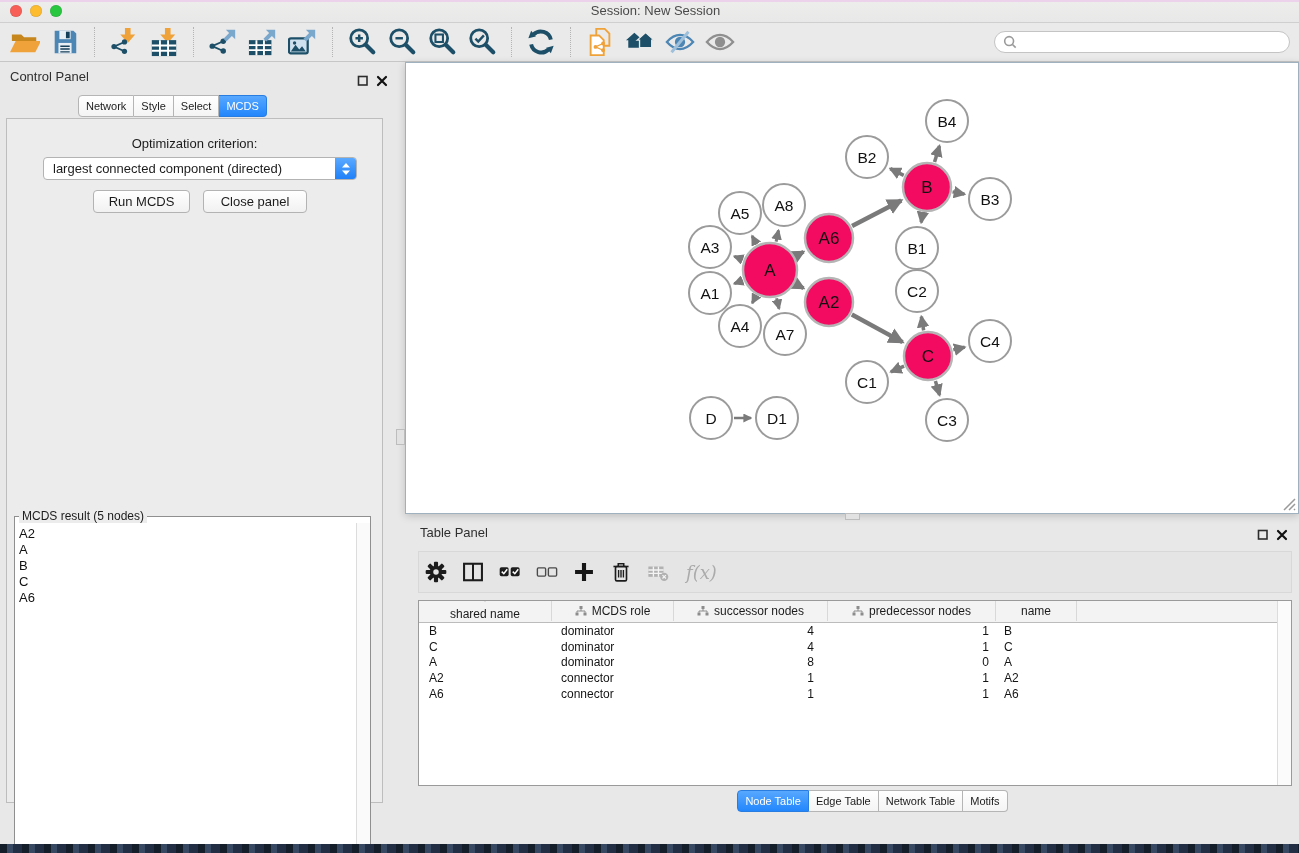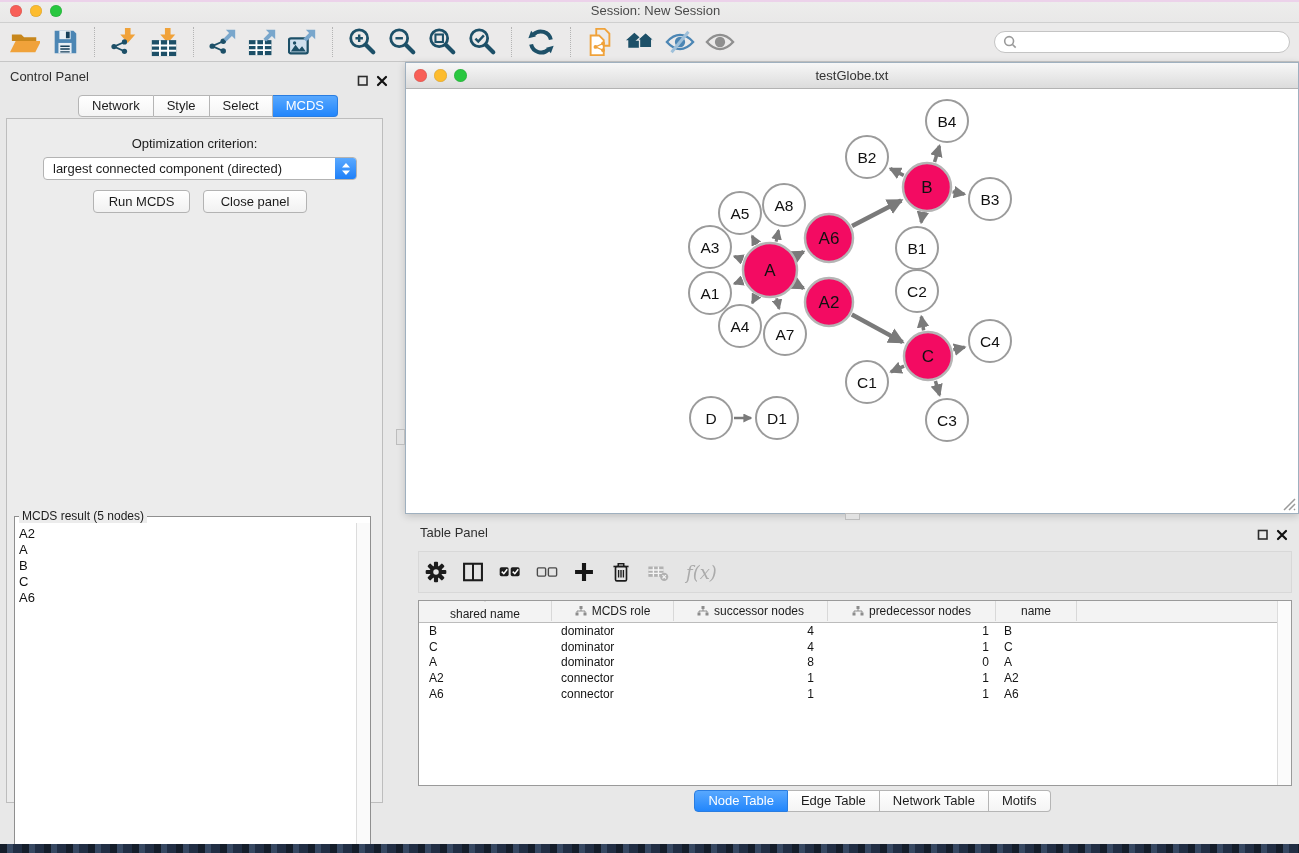--- a/index.html
+++ b/index.html
@@ -20,21 +20,21 @@
   .tsep{width:0;height:30px;border-left:1px dotted #b4b4b4;margin:0 9px;flex:0 0 auto;}
   .searchbox{position:absolute;right:9px;top:31px;width:296px;height:22px;background:#fff;
     border:1px solid #c4c4c4;border-radius:12px;display:flex;align-items:center;padding-left:7px;box-sizing:border-box;}
   .searchbox input{border:none;outline:none;flex:1;height:18px;font-size:12px;background:transparent;margin-left:4px;}
   
   .panel-title{font-size:13px;color:#2f2f2f;}
   .panel-btn{position:absolute;width:13px;height:13px;cursor:default;}
   
   .cp-head-title{position:absolute;left:10px;top:69px;}
   .cp-tabs{position:absolute;left:78px;top:95px;height:22px;display:flex;}
-  .tab{height:20px;line-height:20px;padding:0 13px;font-size:13px;color:#1c1c1c;background:linear-gradient(#ffffff,#f4f4f4);
+  .tab{height:20px;line-height:20px;padding:0 7px;font-size:11px;color:#1c1c1c;background:linear-gradient(#ffffff,#f4f4f4);
     border:1px solid #b5b5b5;border-left:none;}
   .tab:first-child{border-left:1px solid #b5b5b5;border-radius:4px 0 0 4px;}
   .tab:last-child{border-radius:0 4px 4px 0;}
   .tab.active{background:linear-gradient(#58a8fe,#2286fc);color:#fff;border-color:#2a7de0;}
   .cp-body{position:absolute;left:6px;top:118px;width:377px;height:685px;background:#ececec;border:1px solid #bdbdbd;box-sizing:border-box;}
   .opt-label{position:absolute;left:0;top:17px;width:100%;text-align:center;font-size:13px;color:#1c1c1c;}
   .cp-select{position:absolute;left:36px;top:38px;width:314px;height:23px;background:#fff;border:1px solid #b3b3b3;
     border-radius:4px;display:flex;align-items:center;box-sizing:border-box;}
   .cp-select .val{flex:1;font-size:13px;color:#1c1c1c;padding-left:9px;white-space:nowrap;overflow:hidden;}
   .cp-select .stepper{width:21px;height:21px;border-radius:0 3px 3px 0;background:linear-gradient(#5aa9ff,#1f80f8);
@@ -278,26 +278,20 @@
             <div class="result-item">B</div>
             <div class="result-item">C</div>
             <div class="result-item">A6</div>
           </div>
         <div class="result-scroll"></div>
       </div>
     </fieldset>
   </div>
 
   <div class="netwin">
-    <div class="wtitle">
-      <span class="nl r"></span>
-      <span class="nl y"></span>
-      <span class="nl g"></span>
-      <div class="title">testGlobe.txt</div>
-    </div>
     <div class="netcanvas">
       <svg width="892" height="424" viewBox="0 0 892 424">
           <defs>
             <marker id="arw" viewBox="0 0 10 10" refX="8.5" refY="5" markerWidth="3.6" markerHeight="3.6" orient="auto">
               <path d="M0 0L10 5L0 10z" fill="#7a7a7a"></path>
             </marker>
           </defs>
           <line x1="336.92136259824053" y1="170.6198556626589" x2="328.2773990498533" y2="167.30633630244375" stroke="#7a7a7a" stroke-width="3" marker-end="url(#arw)"></line>
           <line x1="350.49335344785396" y1="155.3373715509225" x2="346.10940725364816" y2="147.00787378193155" stroke="#7a7a7a" stroke-width="3" marker-end="url(#arw)"></line>
           <line x1="370.1061262024076" y1="152.65012834596476" x2="372.5255420254277" y2="141.41712631051436" stroke="#7a7a7a" stroke-width="3" marker-end="url(#arw)"></line>

